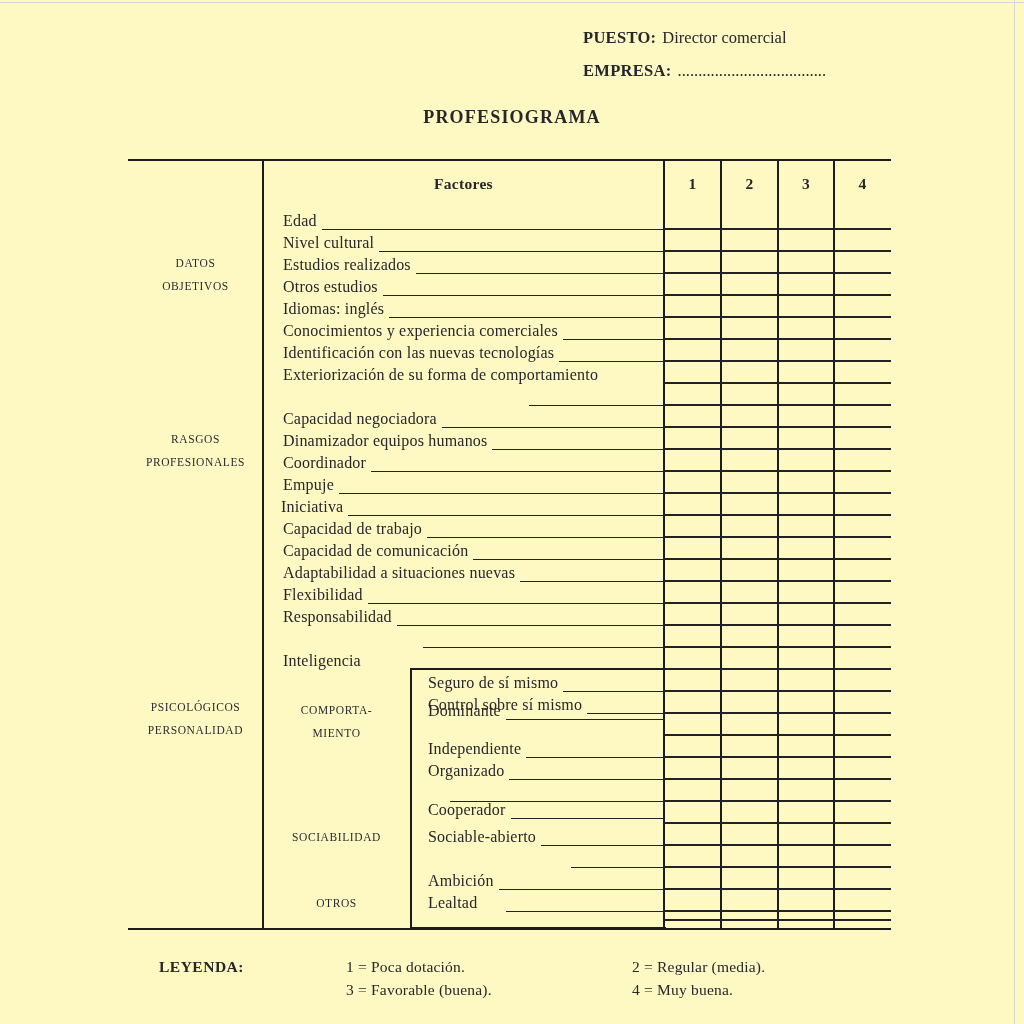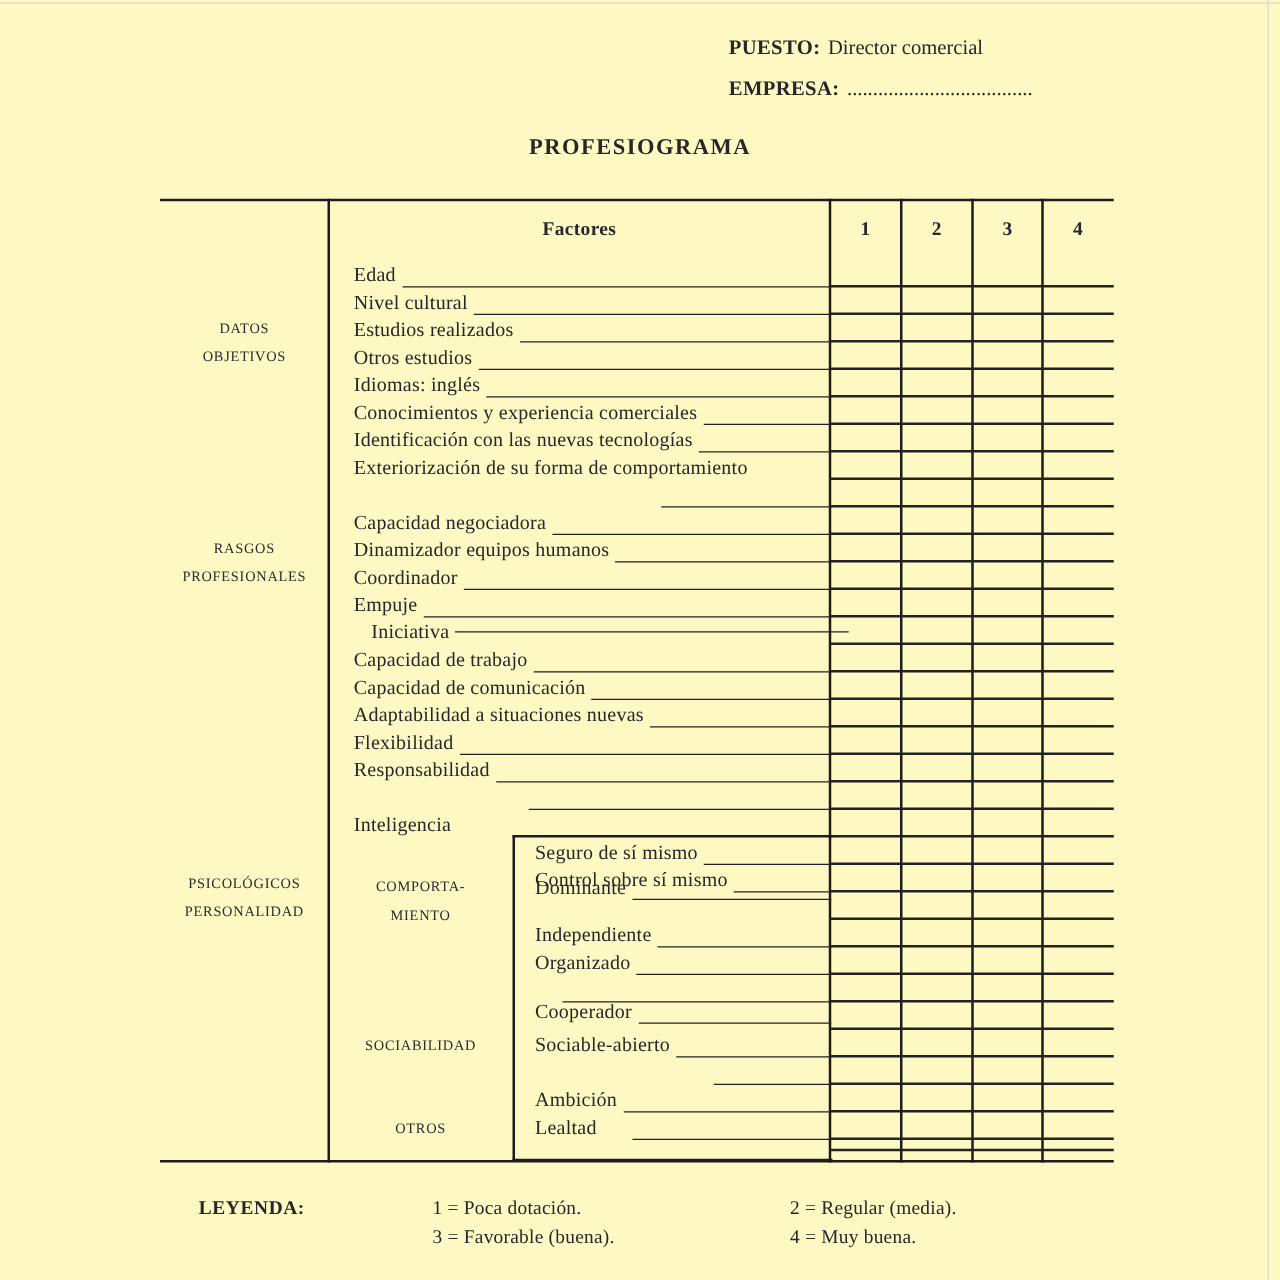--- a/index.html
+++ b/index.html
@@ -182,21 +182,21 @@
         <span class="fline"></span>
       </div>
       <div class="abs frow" style="left:283px;top:452px;width:382px;">
         <span class="flabel">Coordinador</span>
         <span class="fline"></span>
       </div>
       <div class="abs frow" style="left:283px;top:474px;width:382px;">
         <span class="flabel">Empuje</span>
         <span class="fline"></span>
       </div>
-      <div class="abs frow" style="left:297px;top:496px;width:382px;align-items:center;">
+      <div class="abs frow" style="left:281px;top:496px;width:382px;">
         <span class="flabel">Iniciativa</span>
         <span class="fline"></span>
       </div>
       <div class="abs frow" style="left:283px;top:518px;width:382px;">
         <span class="flabel">Capacidad de trabajo</span>
         <span class="fline"></span>
       </div>
       <div class="abs frow" style="left:283px;top:540px;width:382px;">
         <span class="flabel">Capacidad de comunicación</span>
         <span class="fline"></span>

